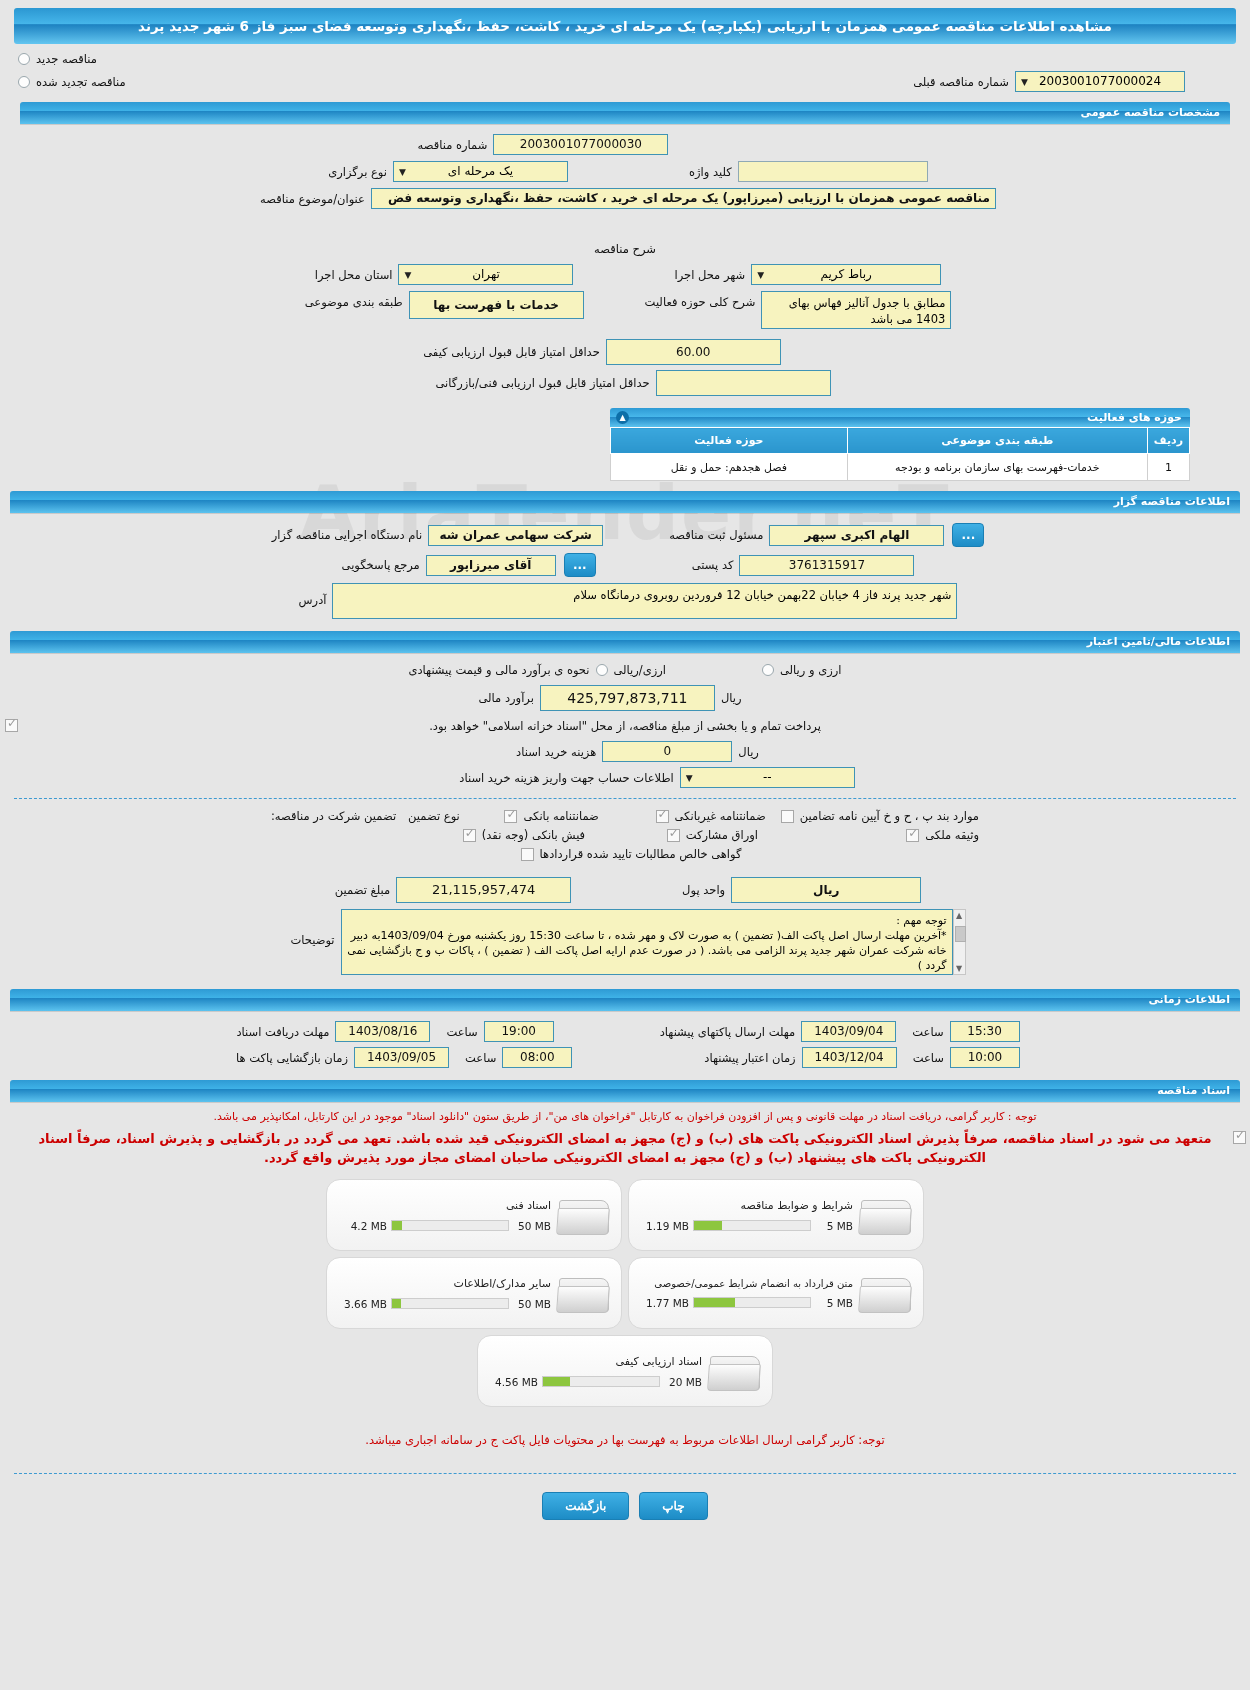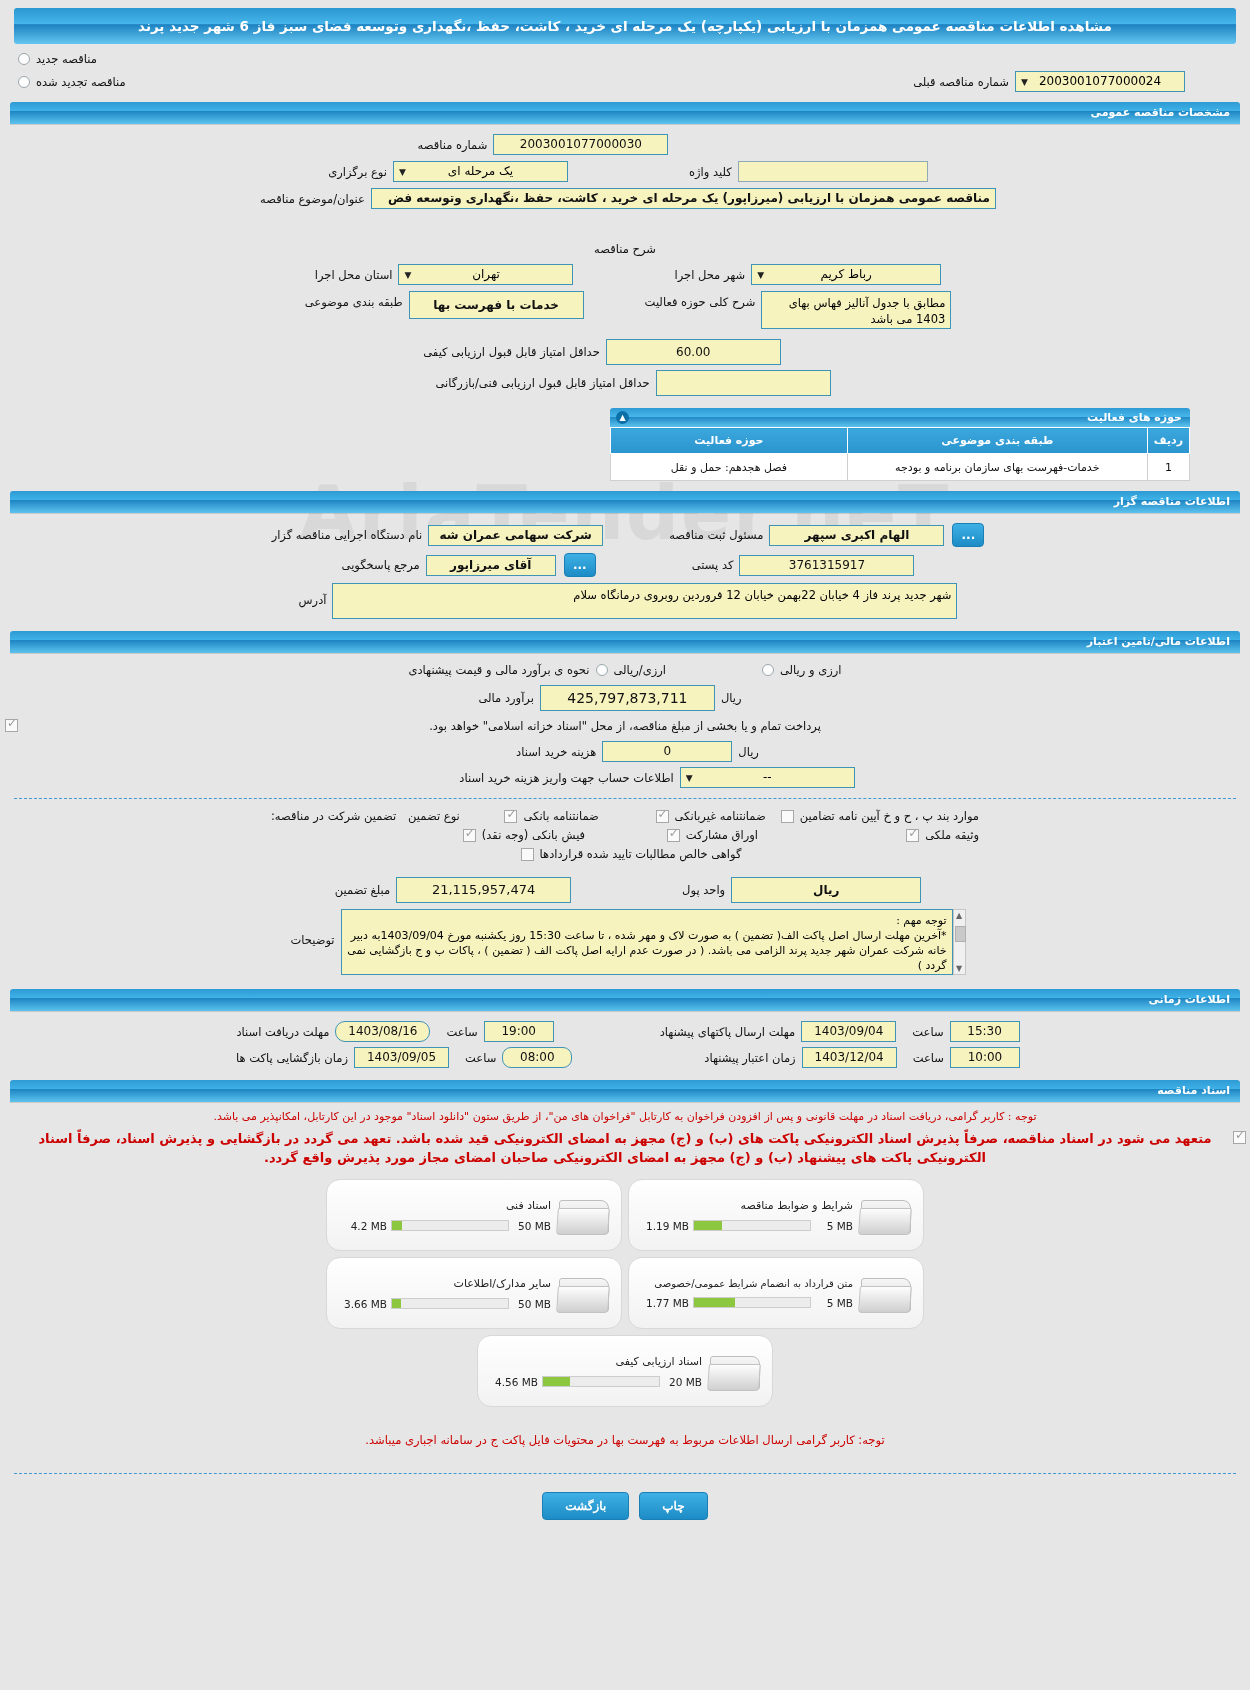--- a/index.html
+++ b/index.html
@@ -7,21 +7,21 @@
     margin: 0; padding: 0;
     background: #e6e6e6;
     font-family: "DejaVu Sans", "Liberation Sans", sans-serif;
     direction: rtl;
   }
   body { width: 1250px; min-height: 1690px; position: relative; }
 
   
   .sec-bar {
     height: 22px;
-    margin: 0 10px;
+    margin: 0 20px;
     background: linear-gradient(to bottom,#2e9ad4 0%, #3fb3e8 42%, #1f86c4 43%, #5cc3ef 100%);
     border-radius: 3px 3px 0 0;
     color: #fff;
     font-size: 11px;
     font-weight: bold;
     line-height: 22px;
     padding: 0 10px;
     text-align: right;
     position: relative;
     box-shadow: 0 1px 0 rgba(0,0,0,.12);
@@ -509,34 +509,34 @@
     <div class="row" style="justify-content:center;">
       <div style="display:flex; align-items:center;">
         <div class="fld num" style="width:70px;">15:30</div>
         <span class="lbl">ساعت</span>
         <div class="fld num" style="width:95px; margin-right:10px;">1403/09/04</div>
         <span class="lbl">مهلت ارسال پاکتهای پیشنهاد</span>
       </div>
       <div style="display:flex; align-items:center; margin-right:100px;">
         <div class="fld num" style="width:70px;">19:00</div>
         <span class="lbl">ساعت</span>
-        <div class="fld num" style="width:95px; margin-right:10px;border-radius:10px;">1403/08/16</div>
+        <div class="fld num" style="width:95px; margin-right:10px;">1403/08/16</div>
         <span class="lbl">مهلت دریافت اسناد</span>
       </div>
     </div>
 
     <div class="row" style="justify-content:center; margin-top:5px;">
       <div style="display:flex; align-items:center;">
         <div class="fld num" style="width:70px;">10:00</div>
         <span class="lbl">ساعت</span>
         <div class="fld num" style="width:95px; margin-right:10px;">1403/12/04</div>
         <span class="lbl">زمان اعتبار پیشنهاد</span>
       </div>
       <div style="display:flex; align-items:center; margin-right:126px;">
-        <div class="fld num" style="width:70px;border-radius:9px;">08:00</div>
+        <div class="fld num" style="width:70px;">08:00</div>
         <span class="lbl">ساعت</span>
         <div class="fld num" style="width:95px; margin-right:10px;">1403/09/05</div>
         <span class="lbl">زمان بازگشایی پاکت ها</span>
       </div>
     </div>
   </div>
 
   <div class="sec-wrap" style="margin-top:12px;">
     <div class="sec-bar wide">اسناد مناقصه</div>
   </div>

